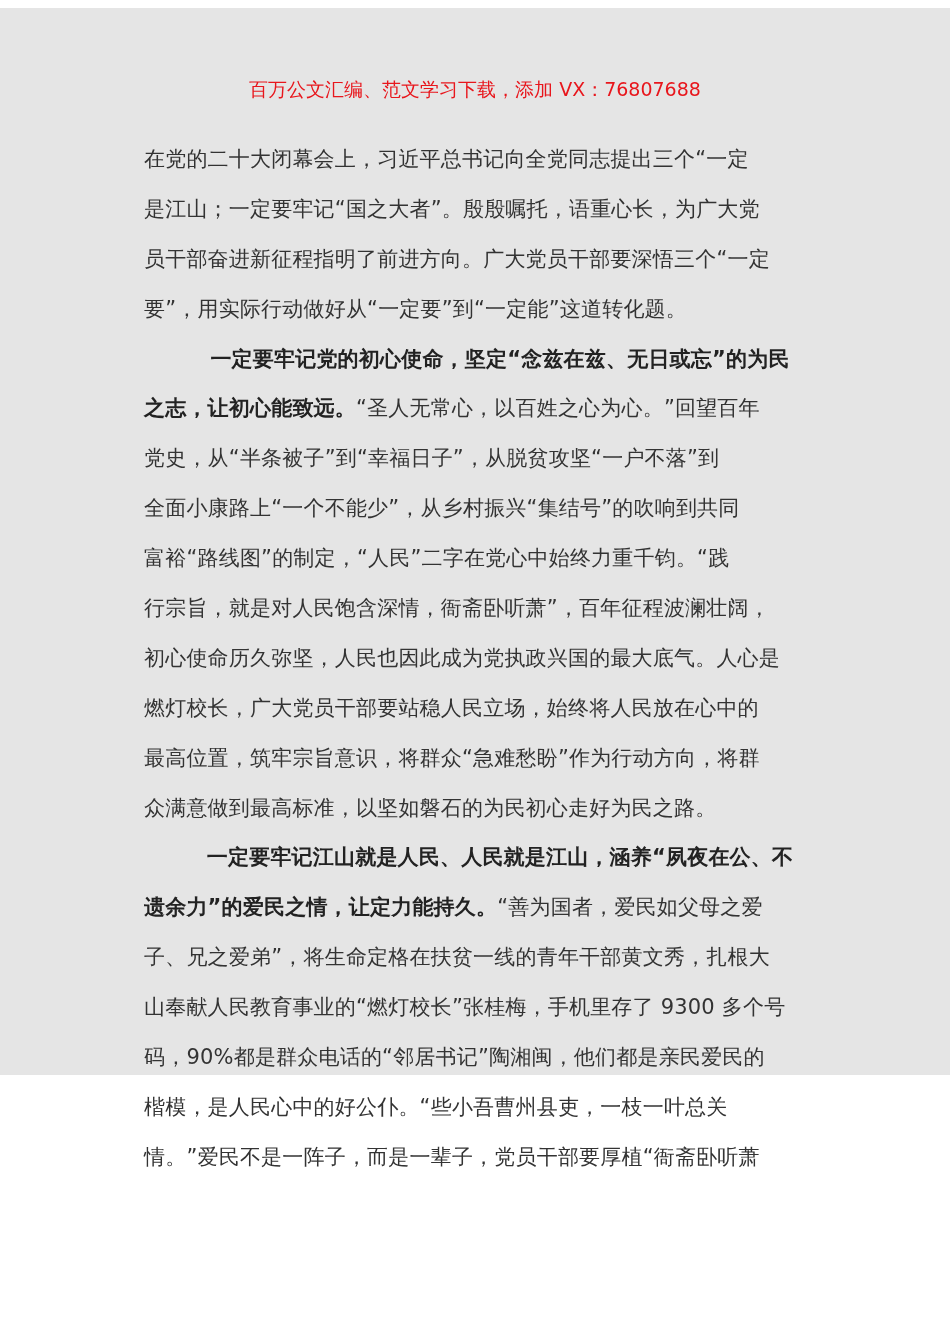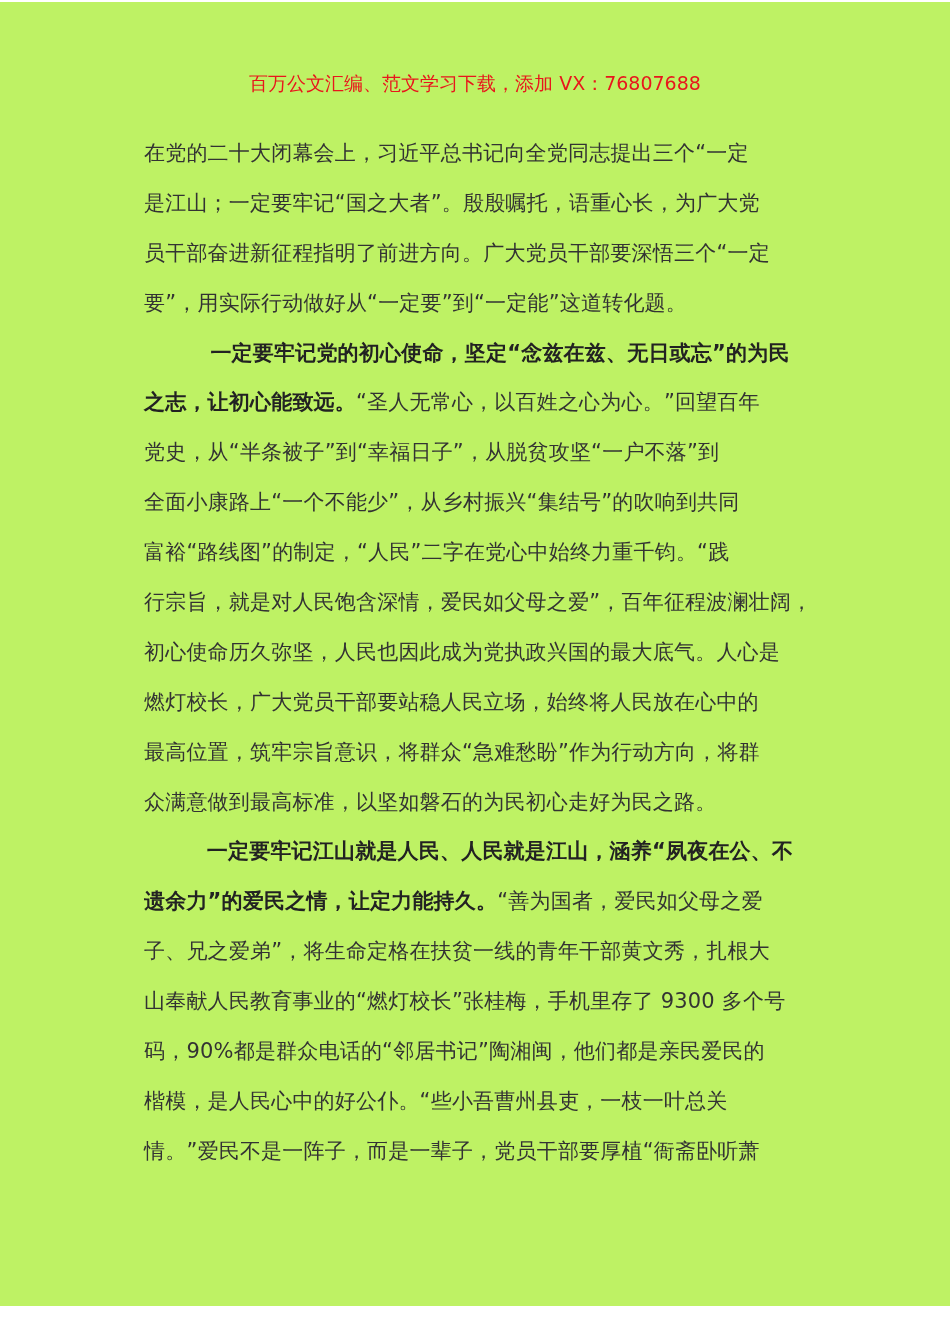--- a/index.html
+++ b/index.html
@@ -10,24 +10,24 @@
     body {
       width: 950px;
       height: 1344px;
       position: relative;
       overflow: hidden;
       font-family: "DejaVu Sans", "Liberation Sans", sans-serif;
     }
     .page {
       position: absolute;
       left: 0;
-      top: 2px;
+      top: 8px;
       width: 950px;
-      height: 1304px;
-      background: #bef264;
+      height: 1067px;
+      background: #e5e5e5;
     }
     .header-banner {
       position: absolute;
       left: 0;
       top: 66px;
       width: 950px;
       text-align: center;
       font-size: 19px;
       line-height: 30px;
       color: #e8161c;
@@ -68,21 +68,21 @@
   <div class="body-text">
     <div class="line"><span class="bold"></span><span>在党的二十大闭幕会上，习近平总书记向全党同志提出三个“一定</span></div>
     <div class="line"><span class="bold"></span><span>是江山；一定要牢记“国之大者”。殷殷嘱托，语重心长，为广大党</span></div>
     <div class="line"><span class="bold"></span><span>员干部奋进新征程指明了前进方向。广大党员干部要深悟三个“一定</span></div>
     <div class="line"><span class="bold"></span><span>要”，用实际行动做好从“一定要”到“一定能”这道转化题。</span></div>
     <div class="line indent"><span class="bold">一定要牢记党的初心使命，坚定“念兹在兹、无日或忘”的为民</span><span></span></div>
     <div class="line"><span class="bold">之志，让初心能致远。</span><span>“圣人无常心，以百姓之心为心。”回望百年</span></div>
     <div class="line"><span class="bold"></span><span>党史，从“半条被子”到“幸福日子”，从脱贫攻坚“一户不落”到</span></div>
     <div class="line"><span class="bold"></span><span>全面小康路上“一个不能少”，从乡村振兴“集结号”的吹响到共同</span></div>
     <div class="line"><span class="bold"></span><span>富裕“路线图”的制定，“人民”二字在党心中始终力重千钧。“践</span></div>
-    <div class="line"><span class="bold"></span><span>行宗旨，就是对人民饱含深情，爱民如父母之爱”，百年征程波澜壮阔，</span></div>
+    <div class="line"><span class="bold"></span><span>行宗旨，就是对人民饱含深情，衙斋卧听萧”，百年征程波澜壮阔，</span></div>
     <div class="line"><span class="bold"></span><span>初心使命历久弥坚，人民也因此成为党执政兴国的最大底气。人心是</span></div>
     <div class="line"><span class="bold"></span><span>燃灯校长，广大党员干部要站稳人民立场，始终将人民放在心中的</span></div>
     <div class="line"><span class="bold"></span><span>最高位置，筑牢宗旨意识，将群众“急难愁盼”作为行动方向，将群</span></div>
     <div class="line"><span class="bold"></span><span>众满意做到最高标准，以坚如磐石的为民初心走好为民之路。</span></div>
     <div class="line indent"><span class="bold">一定要牢记江山就是人民、人民就是江山，涵养“夙夜在公、不</span><span></span></div>
     <div class="line"><span class="bold">遗余力”的爱民之情，让定力能持久。</span><span>“善为国者，爱民如父母之爱</span></div>
     <div class="line"><span class="bold"></span><span>子、兄之爱弟”，将生命定格在扶贫一线的青年干部黄文秀，扎根大</span></div>
     <div class="line"><span class="bold"></span><span>山奉献人民教育事业的“燃灯校长”张桂梅，手机里存了 9300 多个号</span></div>
     <div class="line"><span class="bold"></span><span>码，90%都是群众电话的“邻居书记”陶湘闽，他们都是亲民爱民的</span></div>
     <div class="line"><span class="bold"></span><span>楷模，是人民心中的好公仆。“些小吾曹州县吏，一枝一叶总关</span></div>

